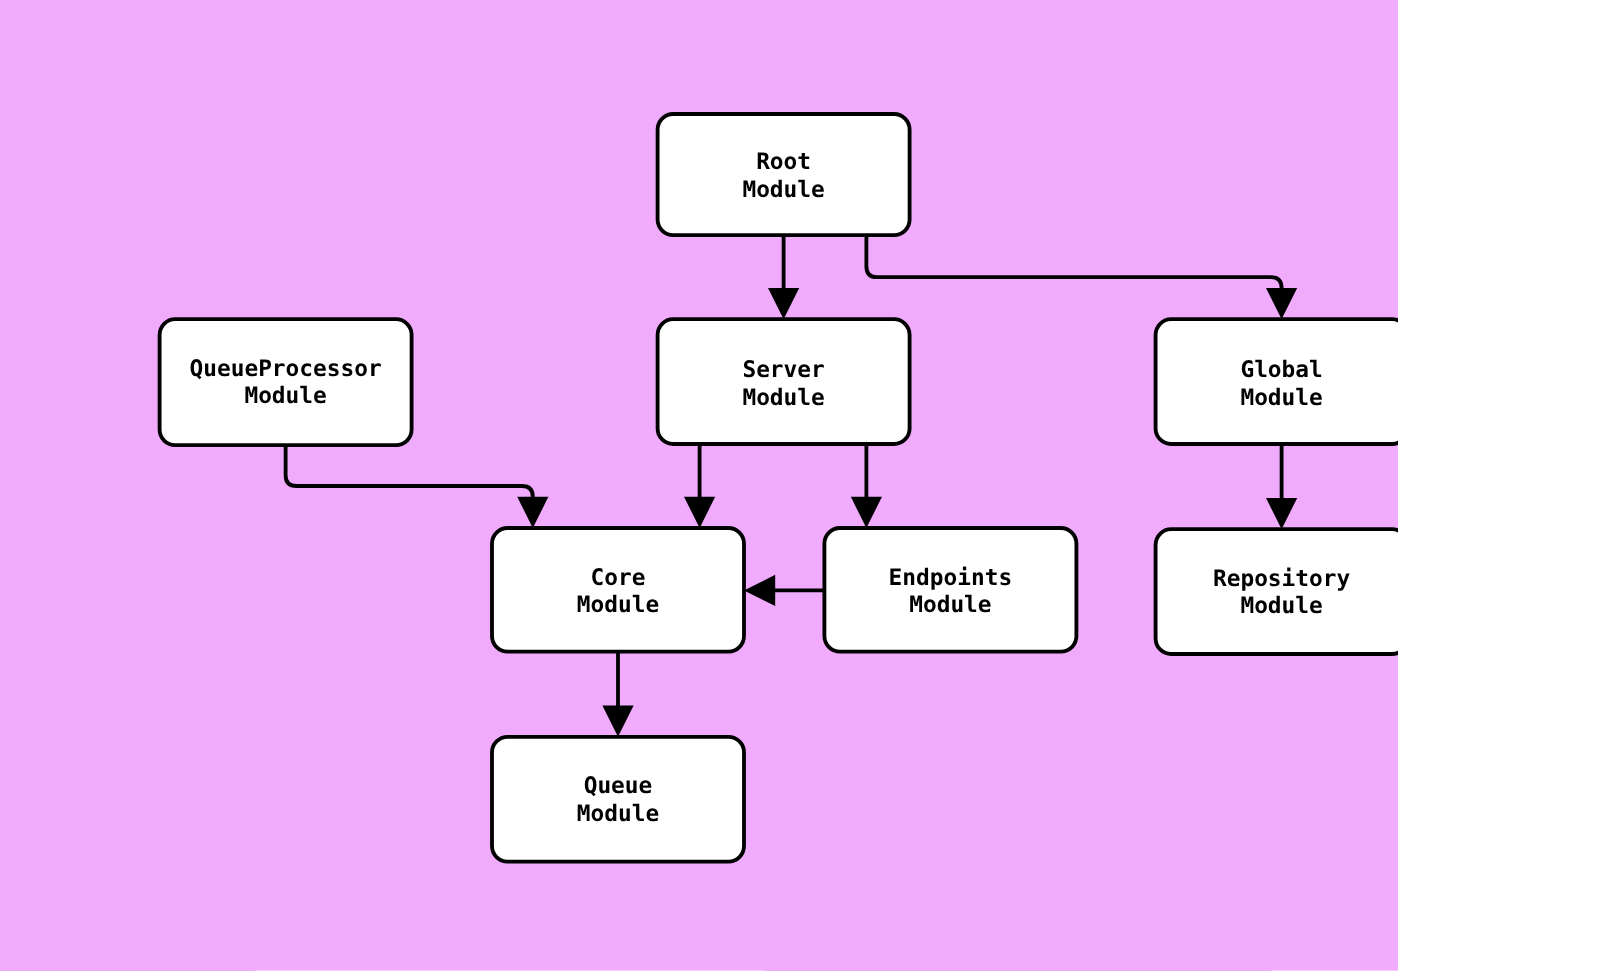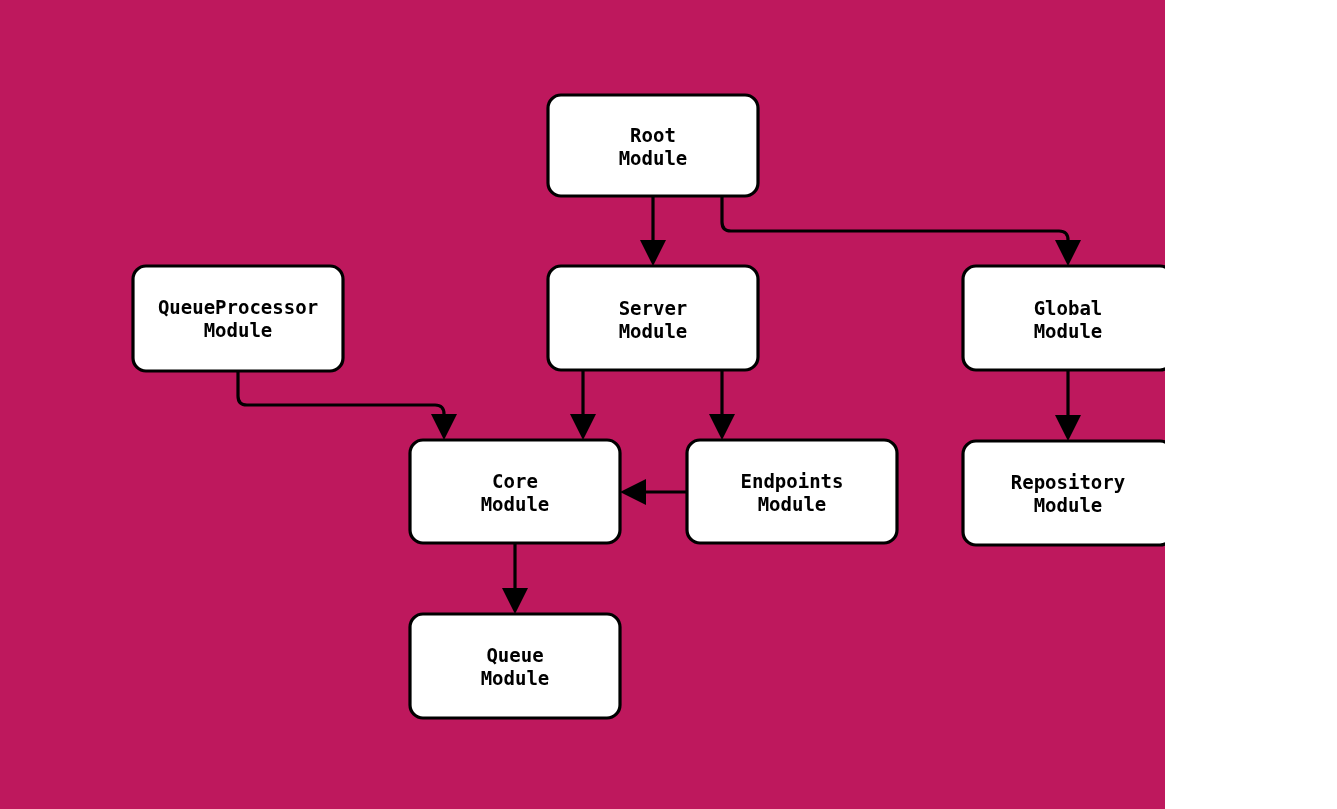--- a/index.html
+++ b/index.html
@@ -4,21 +4,21 @@
 <style>
   html, body {
     margin: 0;
     padding: 0;
     background: #ffffff;
   }
   #canvas {
     position: relative;
     width: 1165px;
     height: 809px;
-    background: #be185d;
+    background: #f0abfc;
     overflow: hidden;
   }
   #diagram-svg {
     position: absolute;
     left: 0;
     top: 0;
     width: 1337px;
     height: 809px;
   }
   .node-label {

